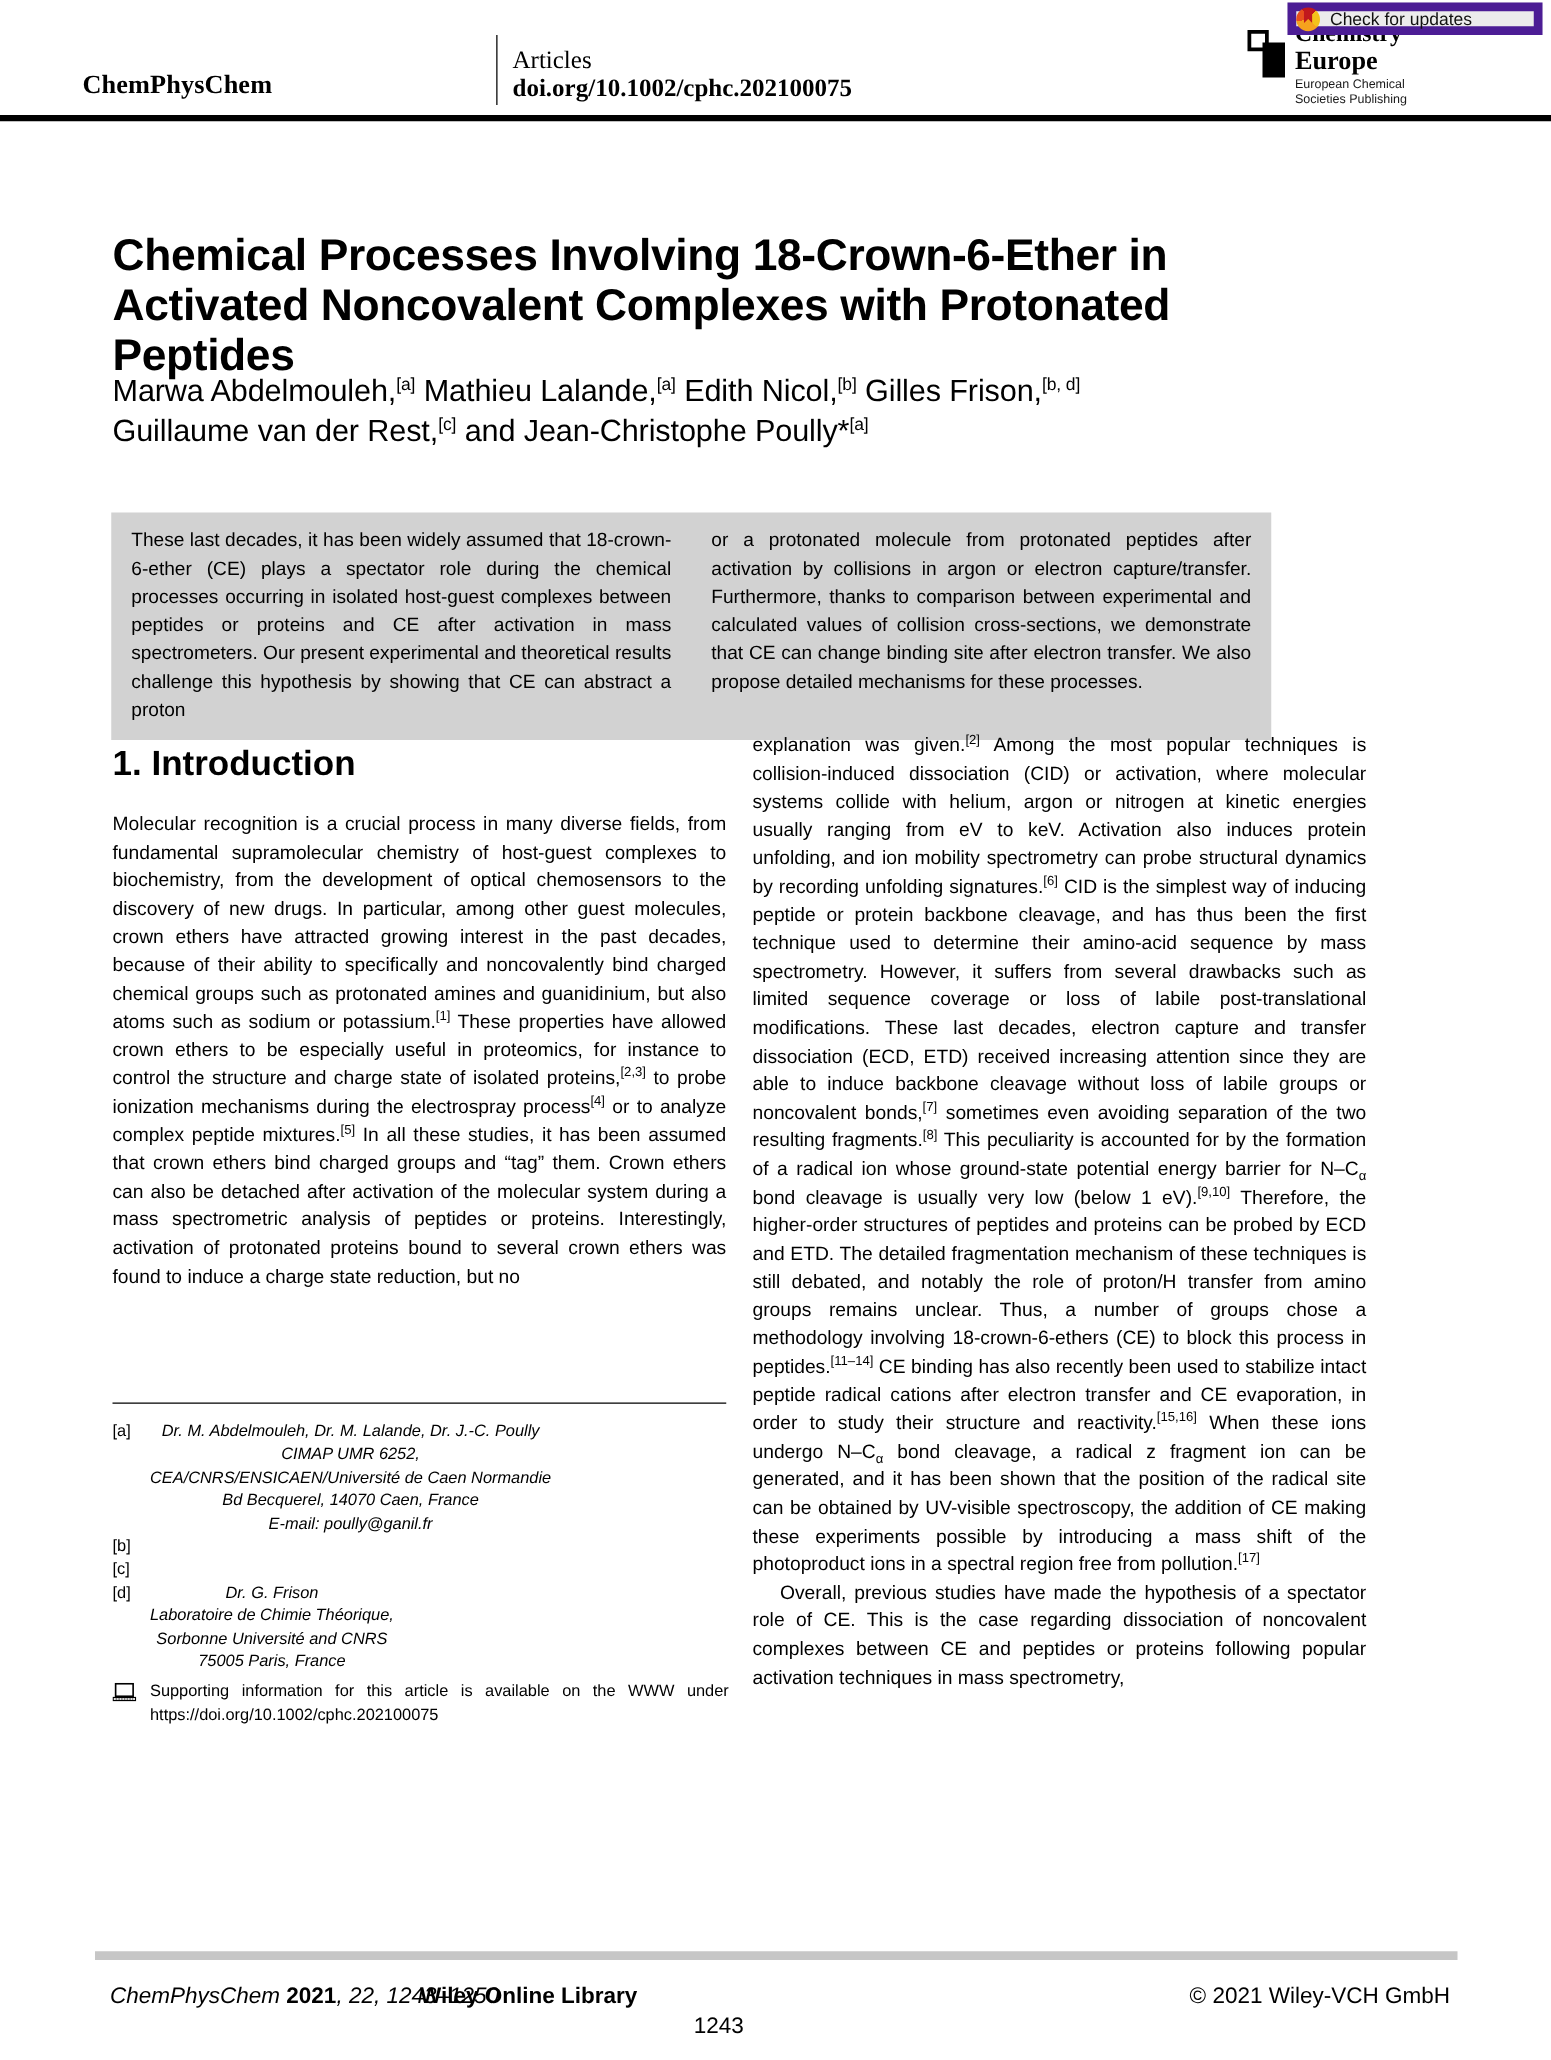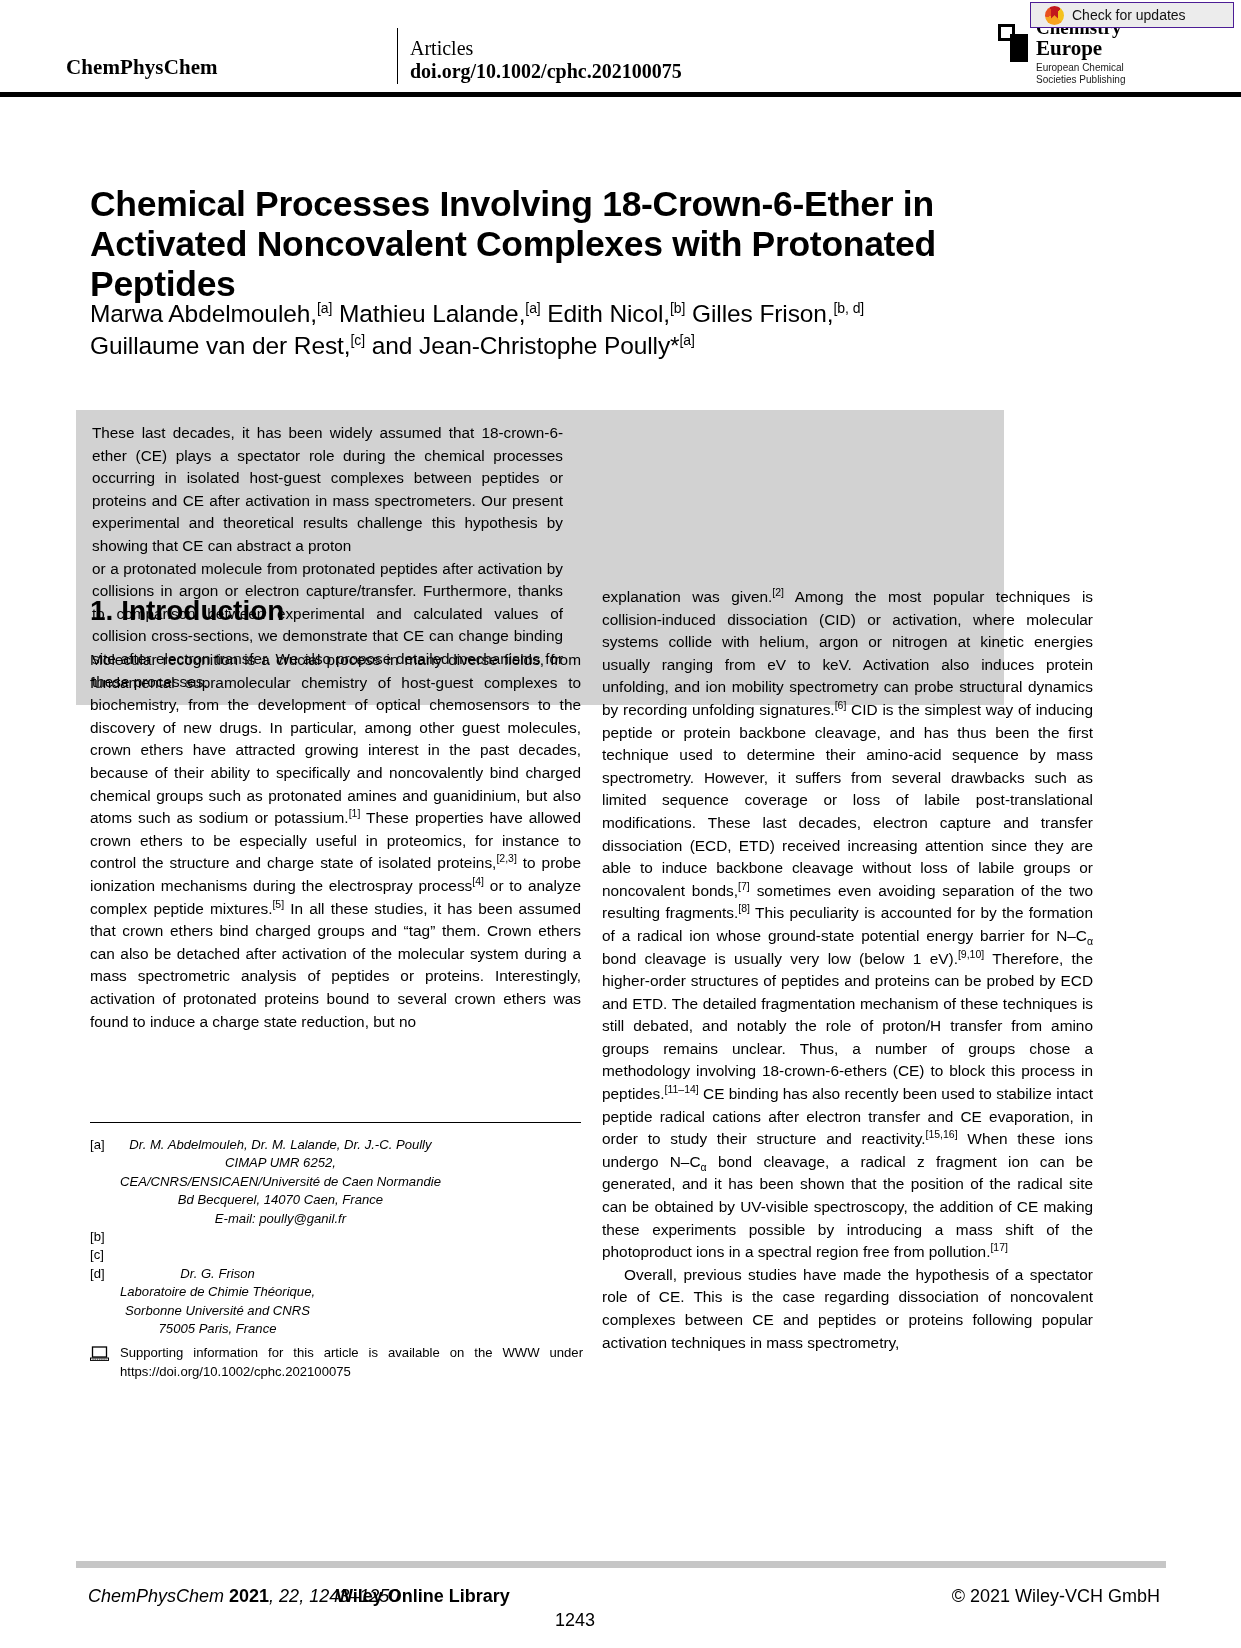--- a/index.html
+++ b/index.html
@@ -110,24 +110,24 @@
   }
 
   
   .cfu {
     position: absolute;
     left: 1030px;
     top: 2px;
     width: 204px;
     height: 26px;
     background: #ececec;
-    border: 1px solid #4c1d95;
+    border: 7px solid #4c1d95;
     display: flex;
     align-items: center;
-    padding-left: 14px;
+    padding-left: 0;
     box-sizing: border-box;
   }
   .cfu .cfu-mark {
     width: 19px; height: 19px;
     border-radius: 50%;
     background:
       conic-gradient(from 200deg, #f6a21e 0deg 60deg, #e8501e 60deg 130deg,
                      #c1181d 130deg 200deg, #f4c21b 200deg 290deg, #f6a21e 290deg 360deg);
     position: relative;
     flex: 0 0 auto;
@@ -176,28 +176,27 @@
     font-family: "Liberation Sans", sans-serif;
     font-size: 24.5px;
     line-height: 32px;
     letter-spacing: -0.1px;
   }
   .authors sup { font-size: 14px; vertical-align: super; line-height: 0; }
 
   
   .abstract {
     position: absolute;
-    left: 76px;
+    left: 89px;
     top: 410px;
     width: 928px;
     background: #d2d2d2;
     padding: 12px 0 12px 0;
     box-sizing: border-box;
     display: flex;
-    flex-direction: column;
   }
   .abstract .acol {
     width: 503px;
     padding: 0 16px;
     box-sizing: border-box;
     font-size: 15.3px;
     line-height: 22.6px;
     text-align: justify;
     -webkit-hyphens: none;
     hyphens: none;

